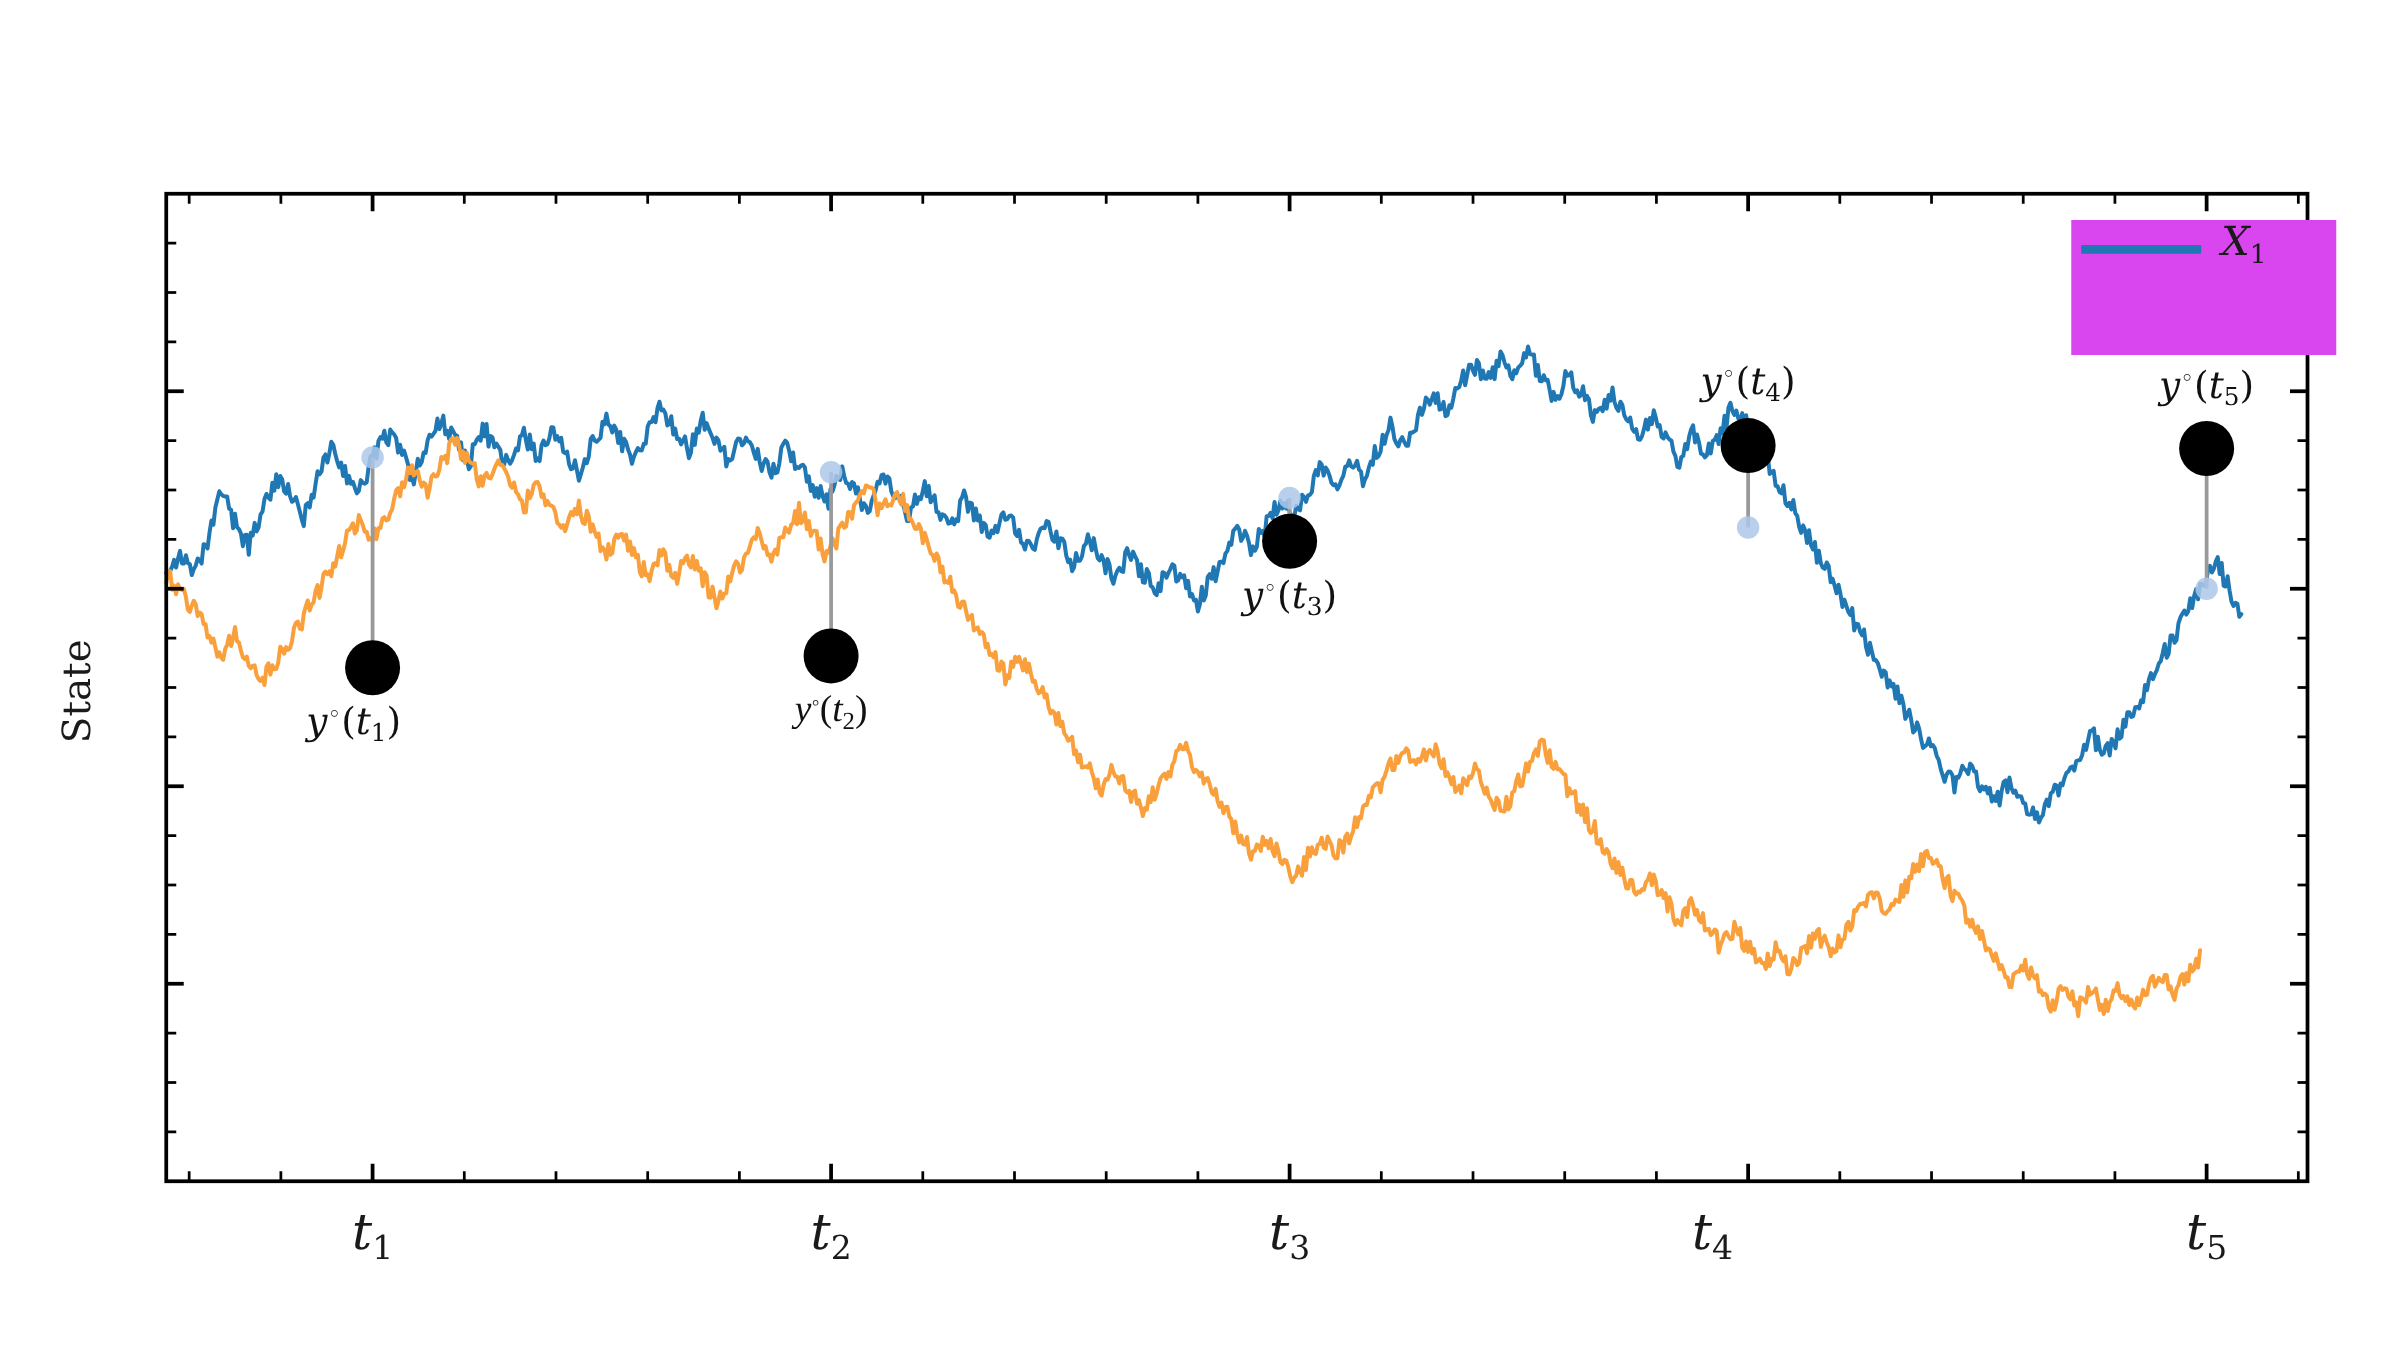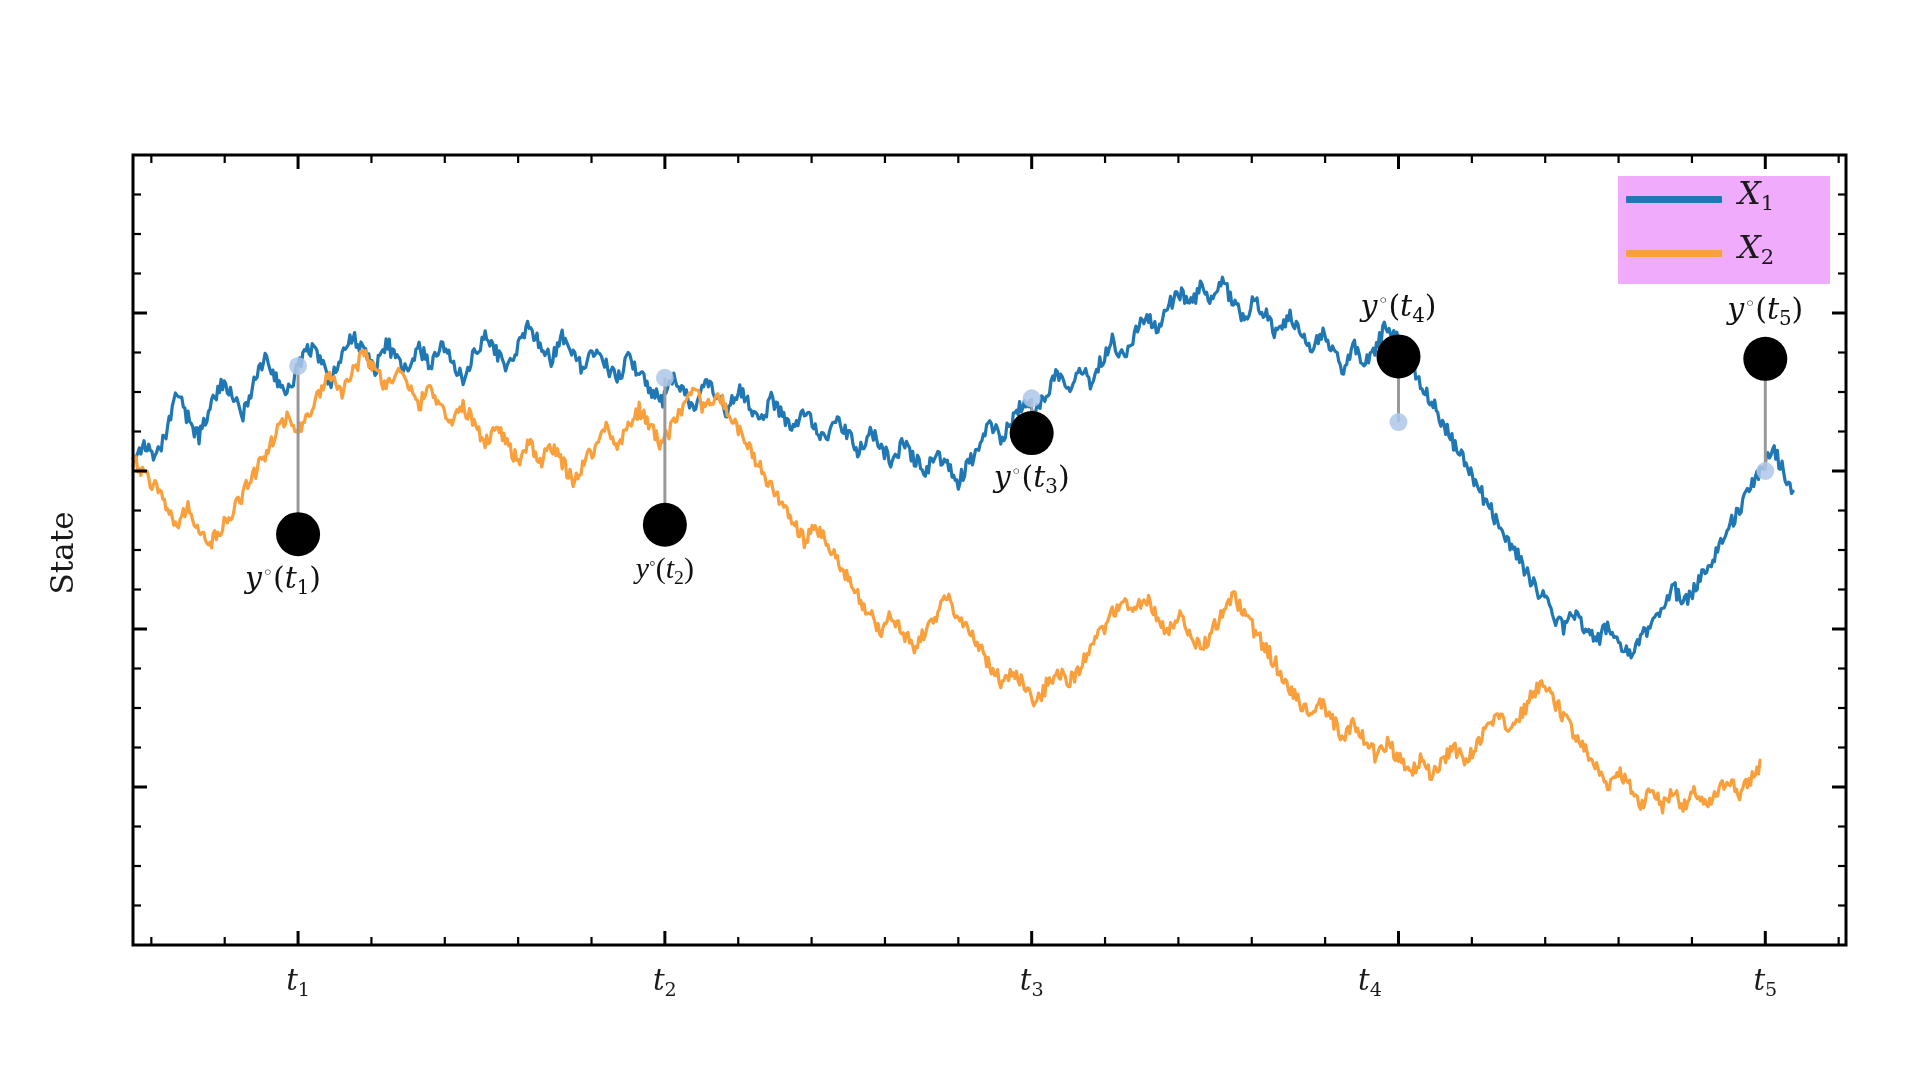--- a/index.html
+++ b/index.html
@@ -24,40 +24,40 @@
     font-family:"DejaVu Serif","Liberation Serif",serif;
   }
 
   
   #plot{position:absolute;left:133px;top:155px;width:1713px;height:790px;}
   #plotsvg{display:block;width:1713px;height:790px;overflow:visible;}
 
   
   .xtick{
     position:absolute;transform:translateX(-50%);
-    font-size:29px;white-space:nowrap;color:#1a1a1a;
+    font-size:40px;white-space:nowrap;color:#1a1a1a;
     font-family:"DejaVu Serif","Liberation Serif",serif;
   }
   .mathit{font-style:italic;}
   .sub{font-size:.66em;vertical-align:-0.30em;font-style:normal;}
   .sup-circ{font-size:.62em;vertical-align:0.50em;font-style:normal;}
 
   
   .obs-label{
     position:absolute;transform:translateX(-50%);
     font-size:30px;white-space:nowrap;color:#111111;
     font-family:"DejaVu Serif","Liberation Serif",serif;
     pointer-events:none;
     text-align:right;
   }
 
   
   #legend{
-    position:absolute;left:1618px;top:176px;width:212px;height:108px;
-    background:#f0abfc;
+    position:absolute;left:1657px;top:176px;width:212px;height:108px;
+    background:#d946ef;
   }
   .legend-row{position:absolute;left:0;width:212px;height:46px;}
   .legend-swatch{position:absolute;left:8px;top:20px;width:96px;height:7px;border-radius:1px;}
   .legend-text{position:absolute;left:120px;top:-2px;font-size:32px;color:#1a1a1a;
                font-family:"DejaVu Serif","Liberation Serif",serif;}
 </style>
 </head>
 <body>
 
 <div id="root">
@@ -193,19 +193,15 @@
       <div class="obs-label" style="left: 1031.68px; top: 459.08px;"><span class="mathit">y</span><span class="sup-circ">◦</span>(<span class="mathit">t</span><span class="sub mathit">3</span>)</div>
       <div class="obs-label" style="left: 1398.49px; top: 288.45px;"><span class="mathit">y</span><span class="sup-circ">◦</span>(<span class="mathit">t</span><span class="sub mathit">4</span>)</div>
       <div class="obs-label" style="left: 1765.3px; top: 290.82px;"><span class="mathit">y</span><span class="sup-circ">◦</span>(<span class="mathit">t</span><span class="sub mathit">5</span>)</div>
     </div>
 
   <div id="legend">
       <div class="legend-row" style="top: 0px;">
         <div class="legend-swatch" style="background: rgb(31, 119, 180);"></div>
         <div class="legend-text"><span class="mathit">X</span><span class="sub mathit">1</span></div>
       </div>
-      <div class="legend-row" style="top: 54px;">
-        <div class="legend-swatch" style="background: rgb(249, 160, 60);"></div>
-        <div class="legend-text"><span class="mathit">X</span><span class="sub mathit">2</span></div>
-      </div>
     </div>
 
 </div>
 
 </body></html>

